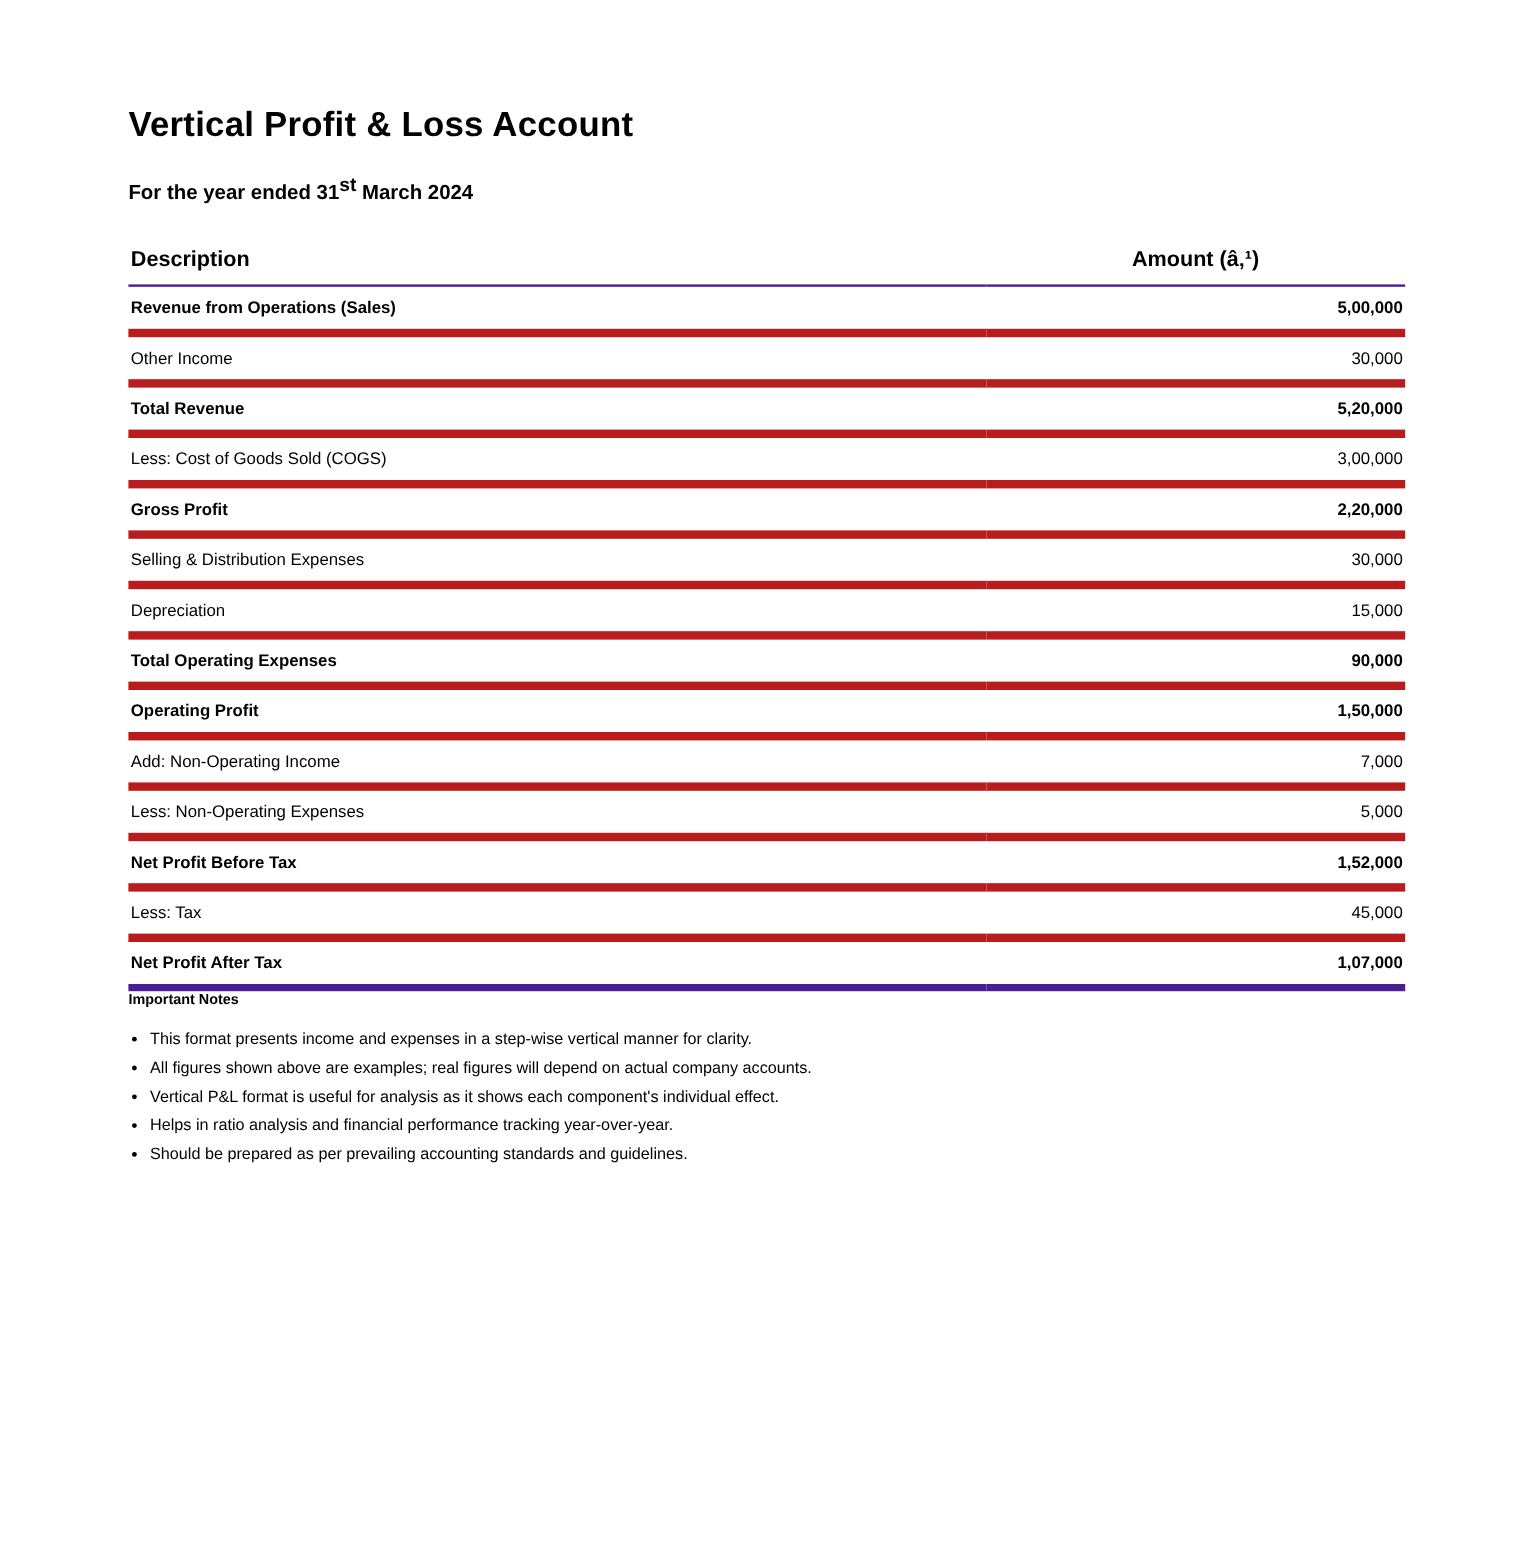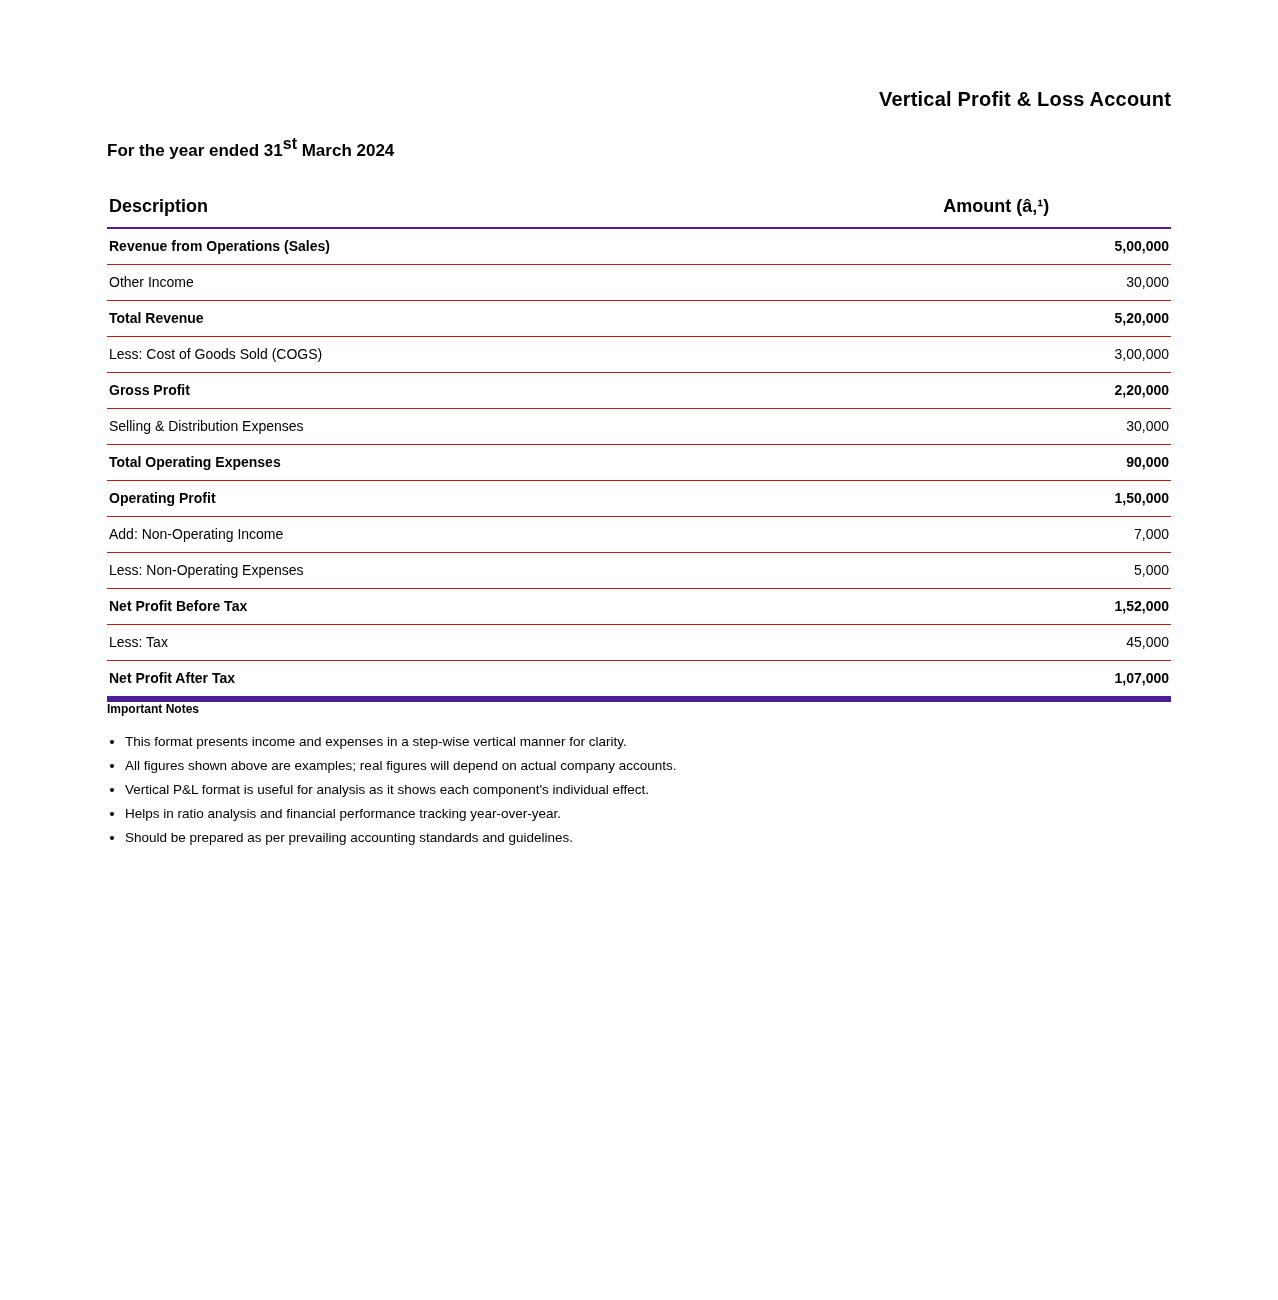--- a/index.html
+++ b/index.html
@@ -11,25 +11,24 @@
   body {
     width: 1278px;
     min-height: 1300px;
   }
   .page {
     width: 1064px;
     margin: 0 auto;
     padding-top: 88px;
   }
   .doc-title {
-    font-size: 20px;
+    font-size: 29px;
     font-weight: bold;
     line-height: 1.15;
     letter-spacing: 0.2px;
-    text-align: right;
   }
   .doc-subtitle {
     margin-top: 30px;
     font-size: 17px;
     font-weight: bold;
   }
   .doc-subtitle sup {
     font-size: 16px;
     line-height: 0;
   }
@@ -43,21 +42,21 @@
     font-weight: bold;
     padding: 9px 2px 10px 2px;
     border-bottom: 2px solid #4c1d95;
   }
   table.pl-table th.col-desc { text-align: left; }
   table.pl-table th.col-amt  { }
   table.pl-table td {
     font-size: 14px;
     line-height: 15px;
     padding: 10px 2px;
-    border-bottom: 1px solid #b91c1c;
+    border-bottom: 7px solid #b91c1c;
     font-weight: normal;
   }
   table.pl-table td.amt { text-align: right; }
   table.pl-table tr.bold td { font-weight: bold; }
   table.pl-table tr:last-child td {
     border-bottom: 6px solid #4c1d95;
   }
   .notes-heading {
     font-size: 12px;
     font-weight: bold;
@@ -107,20 +106,24 @@
           <td class="amt">3,00,000</td>
         </tr>
         <tr class="bold">
           <td>Gross Profit</td>
           <td class="amt">2,20,000</td>
         </tr>
         <tr>
           <td>Selling &amp; Distribution Expenses</td>
           <td class="amt">30,000</td>
         </tr>
+        <tr>
+          <td>Depreciation</td>
+          <td class="amt">15,000</td>
+        </tr>
         <tr class="bold">
           <td>Total Operating Expenses</td>
           <td class="amt">90,000</td>
         </tr>
         <tr class="bold">
           <td>Operating Profit</td>
           <td class="amt">1,50,000</td>
         </tr>
         <tr>
           <td>Add: Non-Operating Income</td>

